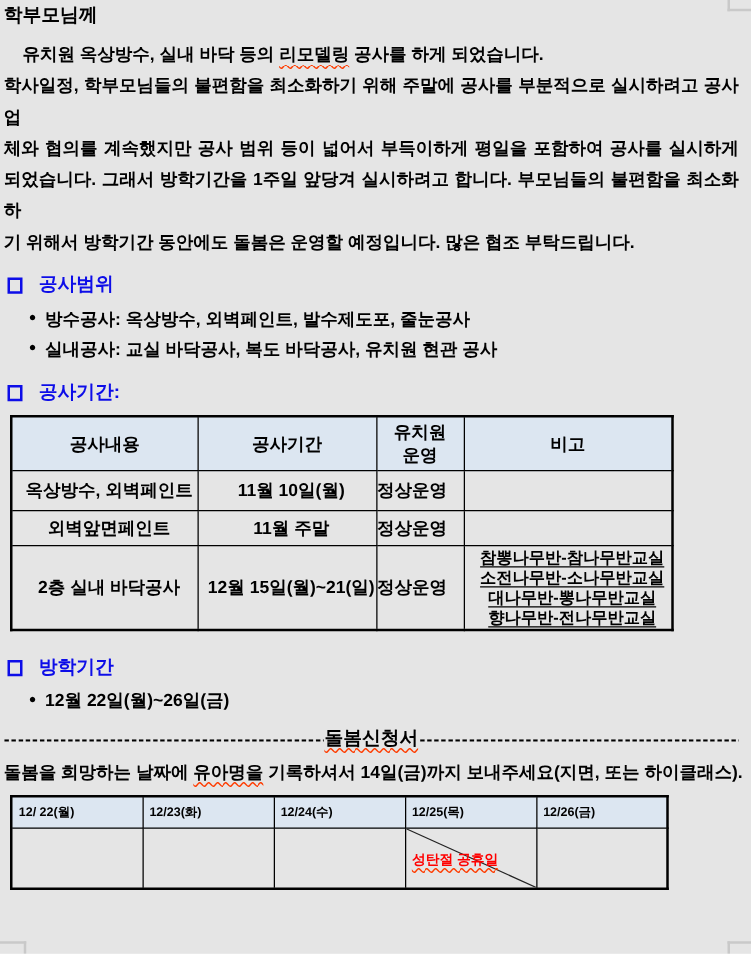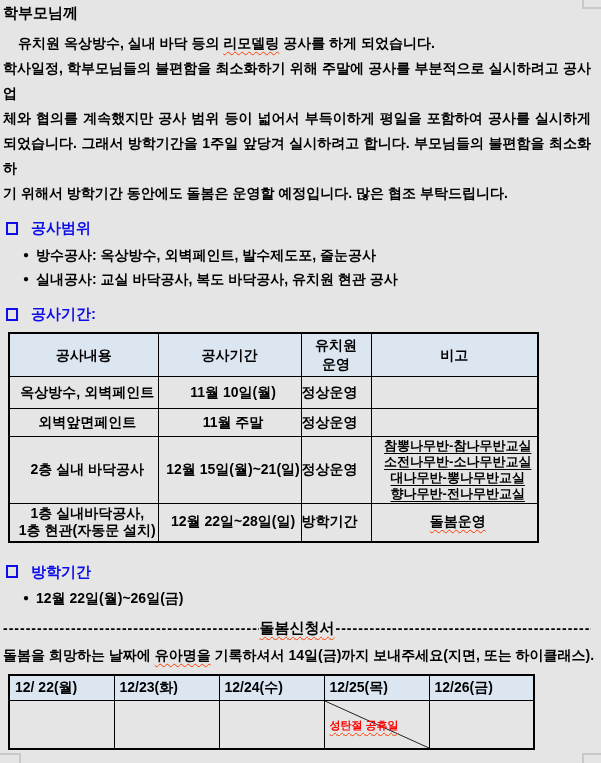--- a/index.html
+++ b/index.html
@@ -58,21 +58,21 @@
   .divider{margin-top:9px;display:flex;align-items:center;width:588px;font-size:14px;}
   .divider .dash{flex:1;overflow:hidden;white-space:nowrap;letter-spacing:1px;}
   .divider .dl{text-align:right;}
   .divider .dr{text-align:left;}
   .divider .lbl{font-size:15px;padding:0 1px;}
 
   .instruction{margin-top:7px;font-size:14px;line-height:20px;}
 
   .stable{margin:9px 0 0 5px;width:525px;border:2px solid #000;}
   .stable th,.stable td{border:1px solid #000;}
-  .stable th{background:#dce6f1;font-size:14px;text-align:left;padding:3px 0 3px 5px;height:18px;}
+  .stable th{background:#dce6f1;font-size:10px;text-align:left;padding:3px 0 3px 5px;height:18px;}
   .stable td{height:45px;position:relative;}
   .diag{position:absolute;left:0;top:0;width:100%;height:100%;}
   .holiday{position:absolute;left:5px;top:17px;font-size:11px;color:#ff0000;white-space:nowrap;}
 </style>
 </head>
 <body>
 
 <div class="page">
 
   <div class="corner corner-tr"></div>
@@ -144,27 +144,20 @@
         <td class="c-op">정상운영</td>
         <td>
           <div class="note-lines">
             <span class="sp">참뽕나무반-참나무반교실</span>
             <span class="sp">소전나무반-소나무반교실</span>
             <span class="sp">대나무반-뽕나무반교실</span>
             <span class="sp">향나무반-전나무반교실</span>
           </div>
         </td>
       </tr>
-      <tr class="r4">
-        <td class="pre">1층 실내바닥공사,
-1층 현관(자동문 설치)</td>
-        <td>12월 22일~28일(일)</td>
-        <td class="c-op">방학기간</td>
-        <td><span class="sp">돌봄운영</span></td>
-      </tr>
     </tbody>
       </table>
 
     <div class="sec sec3">
       <span class="sq"></span>
       <span>방학기간</span>
     </div>
     <div class="bullet-line vac-bullet">
       <span class="dot">●</span>
       <span>12월 22일(월)~26일(금)</span>

